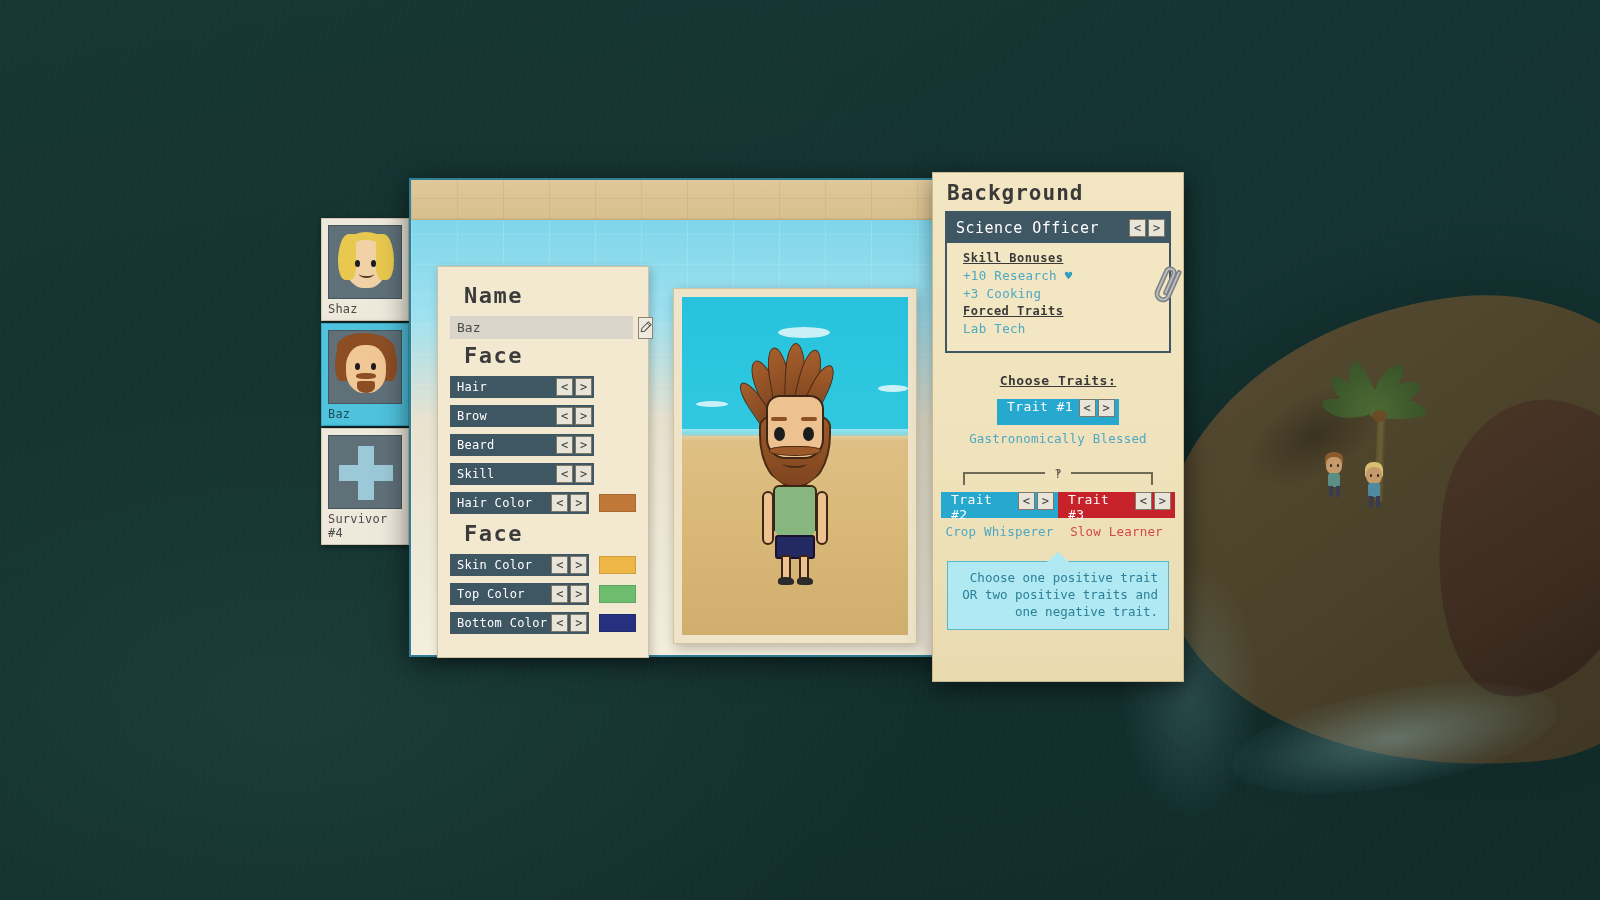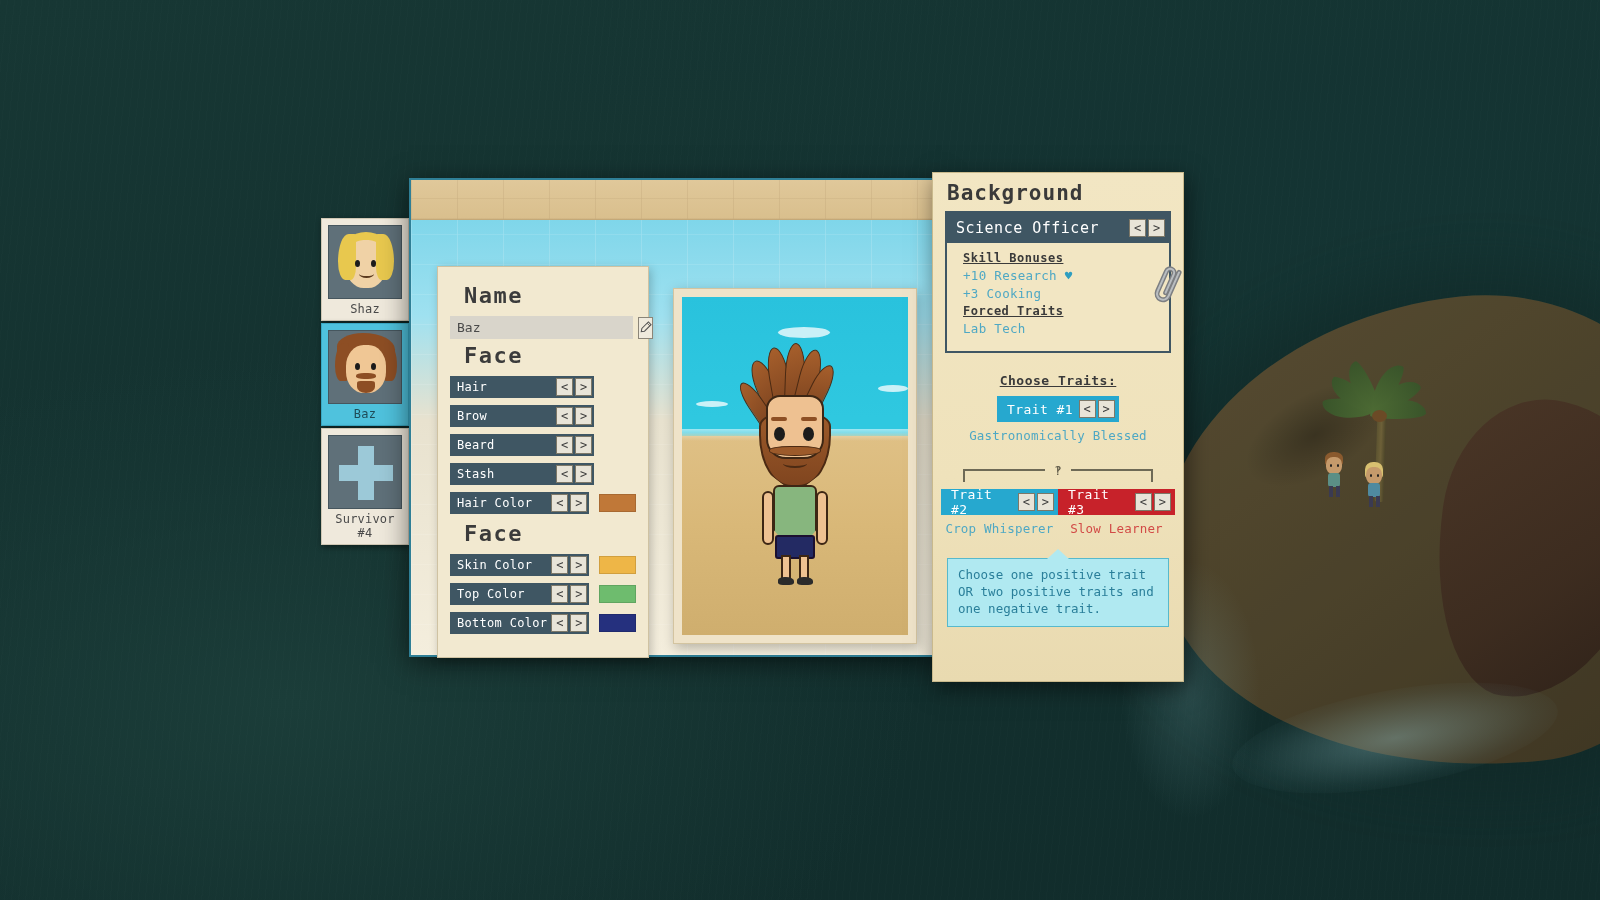--- a/index.html
+++ b/index.html
@@ -247,21 +247,21 @@
   .heart { color: #2f9ec0; }
   .paperclip {
     position: absolute; right: -14px; top: 50px;
     width: 30px; height: 44px; transform: rotate(24deg);
   }
   .choose-traits {
     text-align: center; font-size: 13px; color: #3a3a3a; font-weight: 700;
     text-decoration: underline; letter-spacing: .5px; margin-top: 20px;
   }
   .trait-chip {
-    display: inline-flex; align-items: center; gap: 6px;
+    display: inline-flex; gap: 6px;
     height: 26px; padding: 0 4px 0 10px; color: #fff;
     font-size: 13px; letter-spacing: .4px;
   }
   .trait-pos { background: #26a8cf; }
   .trait-neg { background: #c7222a; }
   .trait-name { font-size: 12.5px; letter-spacing: .2px; }
   .t-pos-name { color: #4fa8c4; }
   .t-neg-name { color: #d24a46; text-align: right; }
   .t1-wrap { text-align: center; margin-top: 8px; }
   .t1-name { margin-top: 6px; }
@@ -276,21 +276,21 @@
     position: absolute; left: 50%; top: 6px; transform: translateX(-50%);
     width: 26px; height: 18px; background: #efe2bb;
     display: flex; align-items: center; justify-content: center;
     color: #5a5645; font-size: 13px;
   }
   .trait-pair { display: flex; justify-content: space-between; margin: 4px 8px; }
   .tp-col { display: flex; flex-direction: column; align-items: center; }
   .tooltip {
     position: relative; margin: 22px 14px 0 14px;
     background: #b0e9f1; border: 1px solid #57b9cc;
-    padding: 8px 10px; text-align: left;
+    padding: 8px 10px; text-align: right;
     color: #2a7f9a; font-size: 12.5px; line-height: 1.35;
   }
   .tooltip:before {
     content: ""; position: absolute; left: 50%; top: -10px;
     transform: translateX(-50%);
     border-left: 11px solid transparent; border-right: 11px solid transparent;
     border-bottom: 10px solid #b0e9f1;
   }
 
   
@@ -301,21 +301,21 @@
     border: 1px solid #cfc7b4;
     box-shadow: 1px 2px 6px rgba(0,0,0,0.45);
     cursor: pointer;
   }
   .tab.selected { background: #4fc2dd; border-color: #3aa8c4; }
   .tab-thumb {
     width: 74px; height: 74px; background: #5f7079;
     border: 1px solid #46565e; position: relative; overflow: hidden;
   }
   .tab-label {
-    text-align: center; font-size: 12px; color: #4a4a4a;
+    text-align: left; font-size: 12px; color: #4a4a4a;
     padding: 3px 0 2px; letter-spacing: .2px;
   }
   .tab.selected .tab-label { color: #1f4c58; }
   .plus-v { position:absolute; left:29px; top:10px; width:16px; height:54px; background:#9cc9d8; }
   .plus-h { position:absolute; left:10px; top:29px; width:54px; height:16px; background:#9cc9d8; }
   
   .f-head { position:absolute; left:17px; top:14px; width:40px; height:48px; border-radius:44%; }
   .f-hair { position:absolute; border-radius:50% 50% 20% 20%; }
   .f-eye { position:absolute; width:5px; height:7px; background:#1c1c1c; border-radius:50%; }
   .f-mouth { position:absolute; border-bottom:2px solid #5b3a1e; border-radius:0 0 50% 50%; }
@@ -450,21 +450,21 @@
             <span class="opt-label">Beard</span>
             <span class="arrows">
               <span class="arw">&lt;</span>
               <span class="arw">&gt;</span>
             </span>
           </div>
         </div>
 
         <div class="opt-row">
           <div class="opt-bar">
-            <span class="opt-label">Stash</span>
+            <span class="opt-label">Skill</span>
             <span class="arrows">
               <span class="arw">&lt;</span>
               <span class="arw">&gt;</span>
             </span>
           </div>
         </div>
 
         <div class="opt-row">
           <div class="opt-bar">
             <span class="opt-label">Hair Color</span>

